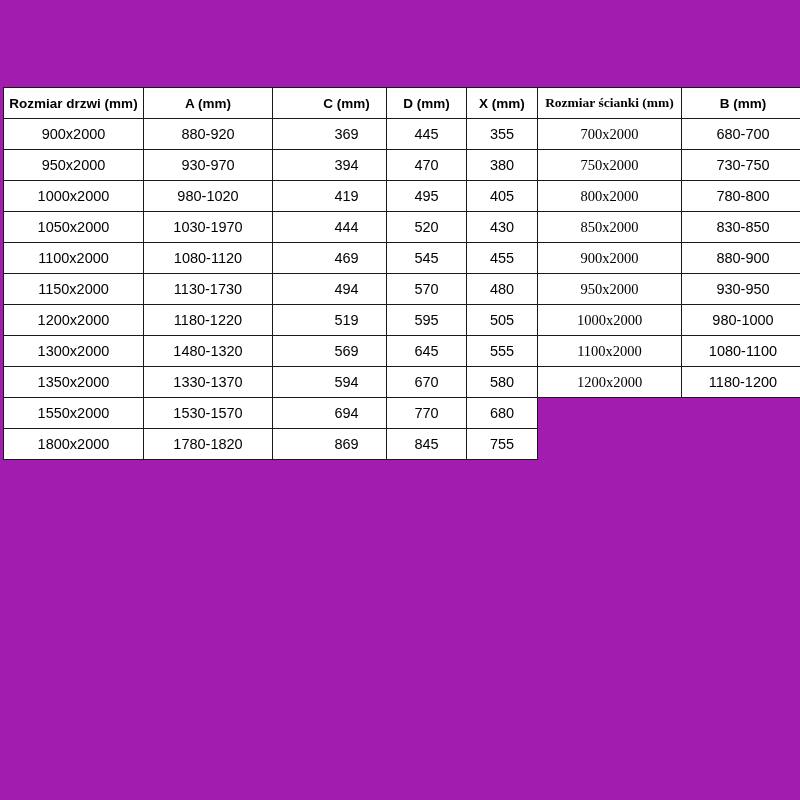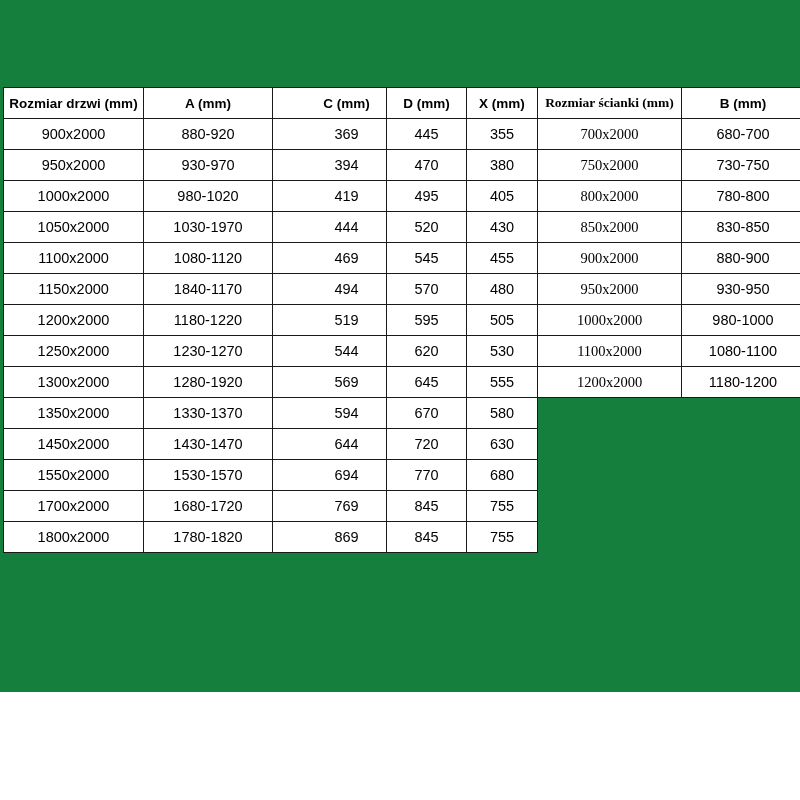--- a/index.html
+++ b/index.html
@@ -7,22 +7,22 @@
     padding: 0;
     background: #ffffff;
     width: 800px;
     height: 800px;
     font-family: "Liberation Sans", sans-serif;
     color: #000000;
   }
   .page {
     position: relative;
     width: 800px;
-    height: 692px;
-    background: #15803d;
+    height: 800px;
+    background: #a21caf;
     overflow: hidden;
   }
   table {
     border-collapse: collapse;
     table-layout: fixed;
     position: absolute;
     background: #ffffff;
   }
   th, td {
     border: 1px solid #1a1a1a;
@@ -105,75 +105,54 @@
         </tr>
         <tr>
           <td>1100x2000</td>
           <td>1080-1120</td>
           <td>469</td>
           <td>545</td>
           <td>455</td>
         </tr>
         <tr>
           <td>1150x2000</td>
-          <td>1840-1170</td>
+          <td>1130-1730</td>
           <td>494</td>
           <td>570</td>
           <td>480</td>
         </tr>
         <tr>
           <td>1200x2000</td>
           <td>1180-1220</td>
           <td>519</td>
           <td>595</td>
           <td>505</td>
         </tr>
         <tr>
-          <td>1250x2000</td>
-          <td>1230-1270</td>
-          <td>544</td>
-          <td>620</td>
-          <td>530</td>
-        </tr>
-        <tr>
           <td>1300x2000</td>
-          <td>1280-1920</td>
+          <td>1480-1320</td>
           <td>569</td>
           <td>645</td>
           <td>555</td>
         </tr>
         <tr>
           <td>1350x2000</td>
           <td>1330-1370</td>
           <td>594</td>
           <td>670</td>
           <td>580</td>
         </tr>
         <tr>
-          <td>1450x2000</td>
-          <td>1430-1470</td>
-          <td>644</td>
-          <td>720</td>
-          <td>630</td>
-        </tr>
-        <tr>
           <td>1550x2000</td>
           <td>1530-1570</td>
           <td>694</td>
           <td>770</td>
           <td>680</td>
         </tr>
         <tr>
-          <td>1700x2000</td>
-          <td>1680-1720</td>
-          <td>769</td>
-          <td>845</td>
-          <td>755</td>
-        </tr>
-        <tr>
           <td>1800x2000</td>
           <td>1780-1820</td>
           <td>869</td>
           <td>845</td>
           <td>755</td>
         </tr>
       </tbody>
   </table>
 
   <table class="walls-table">

